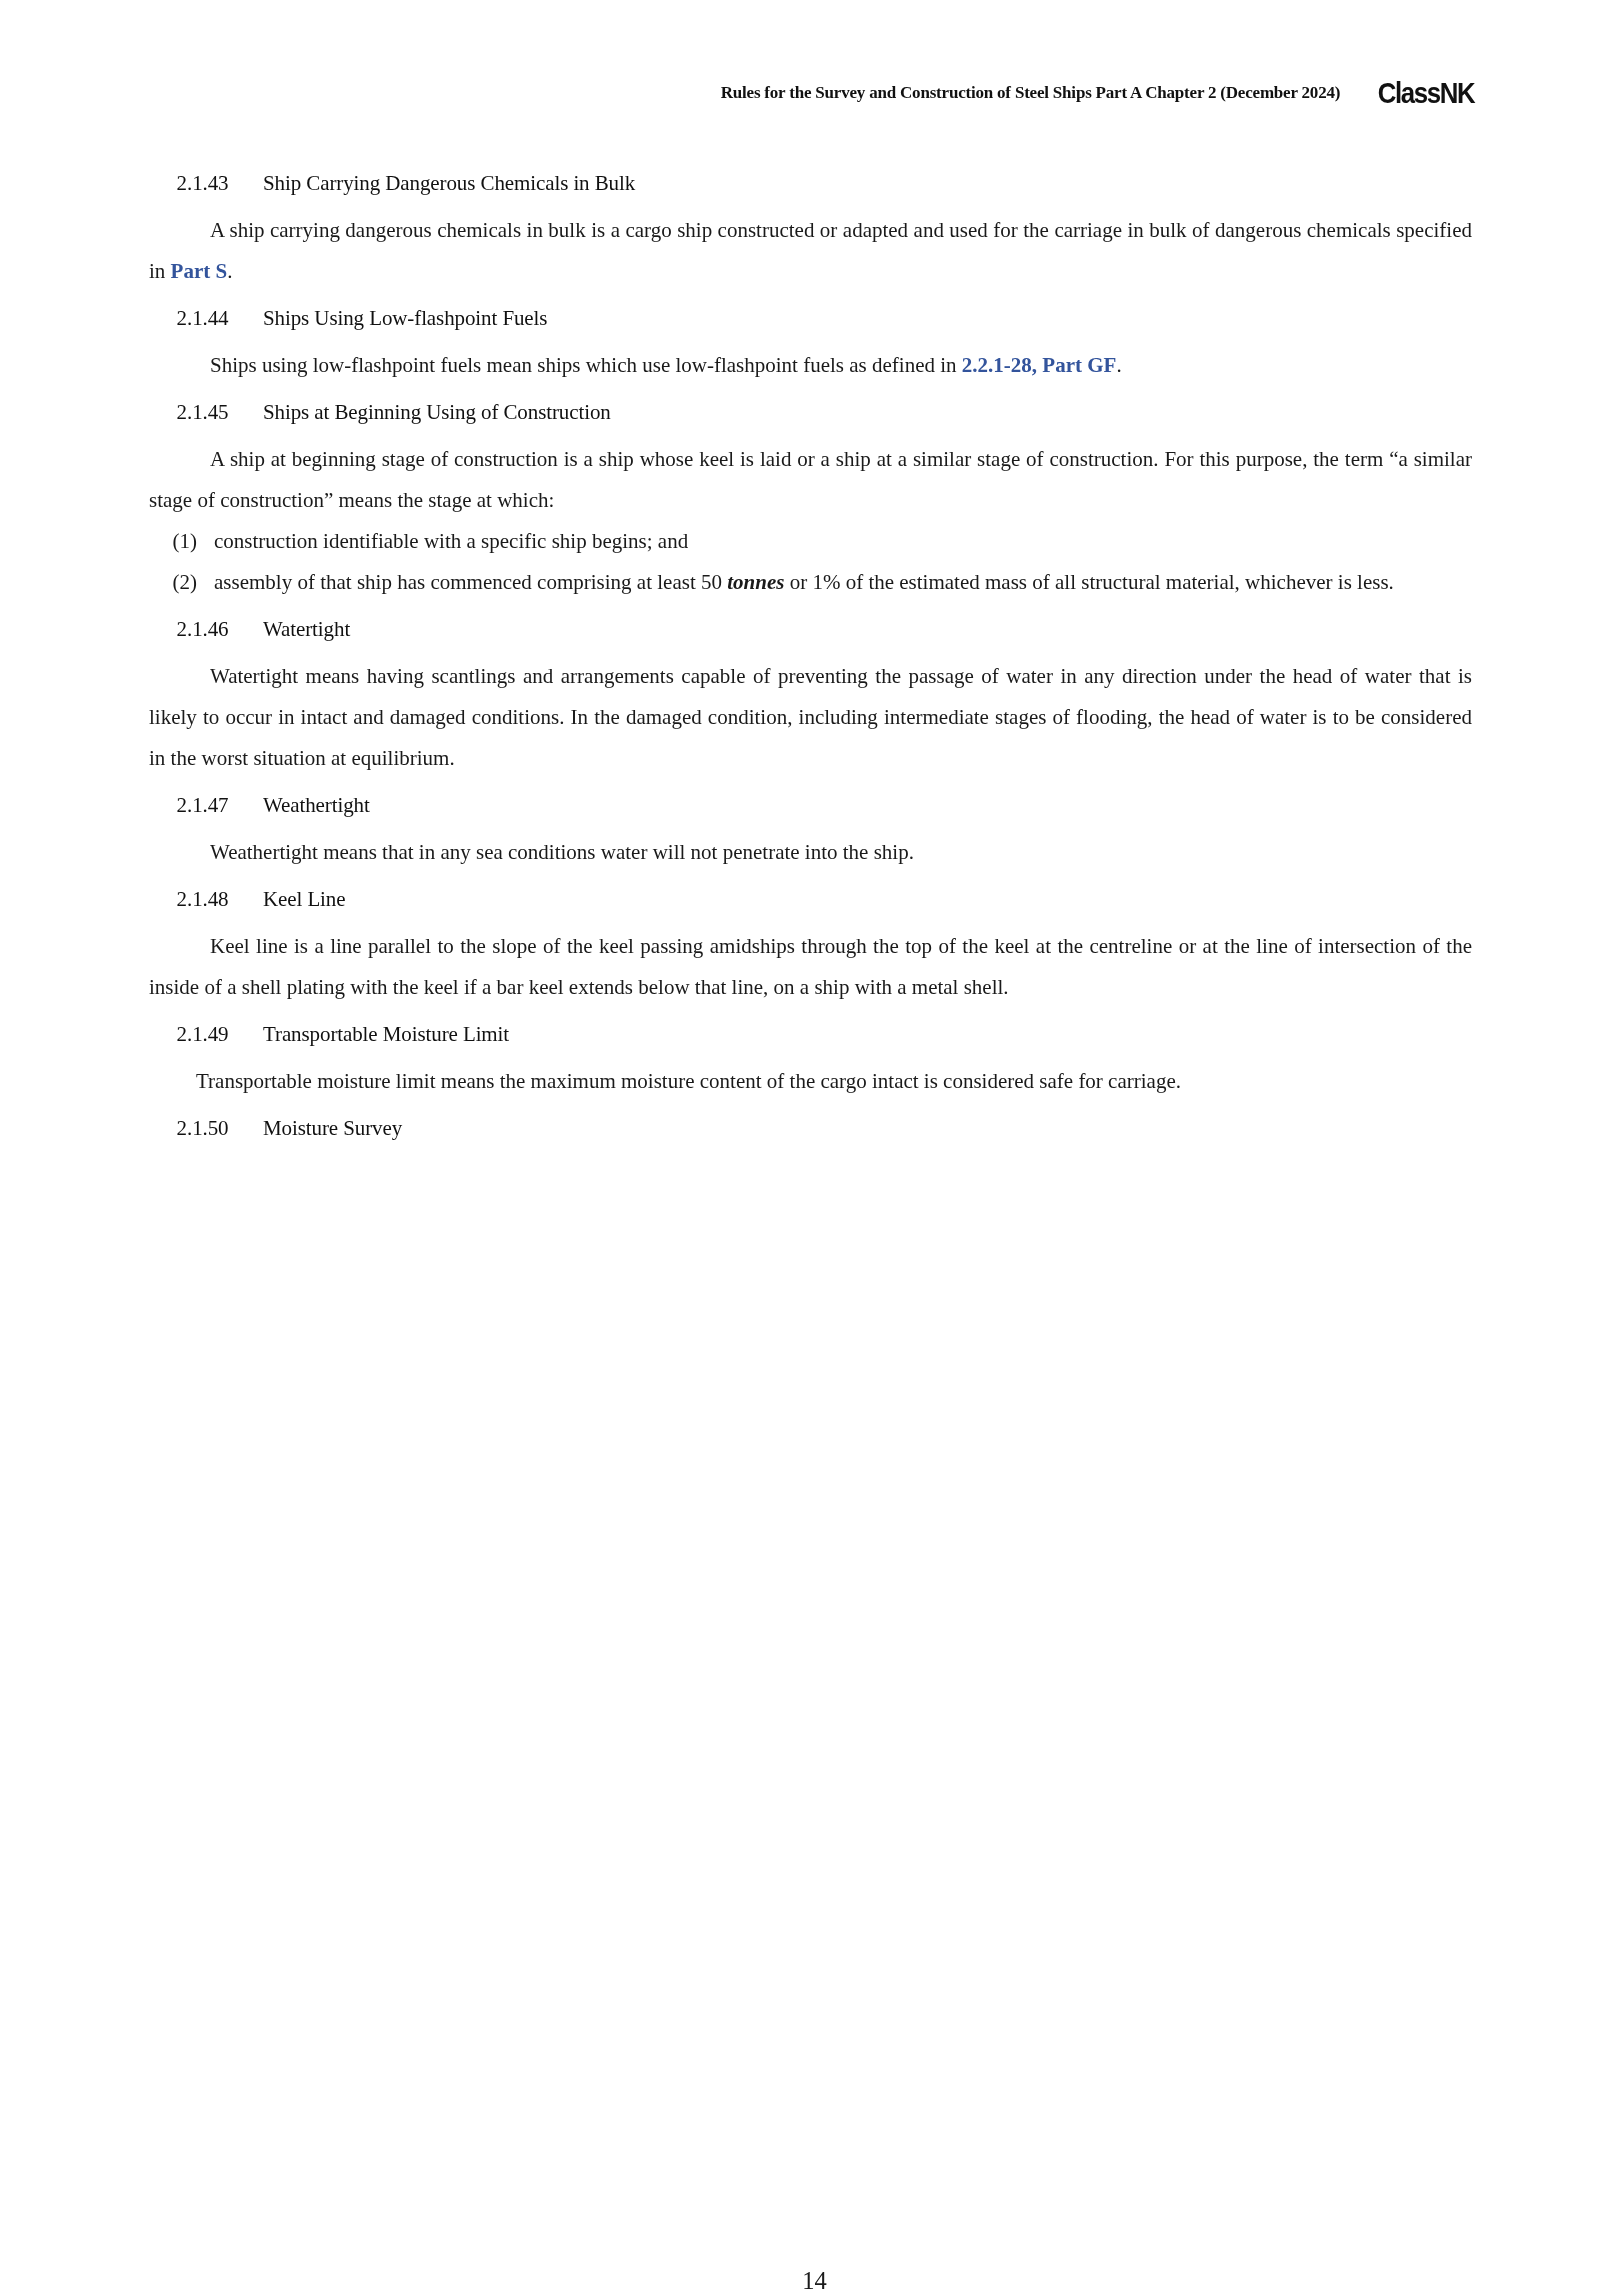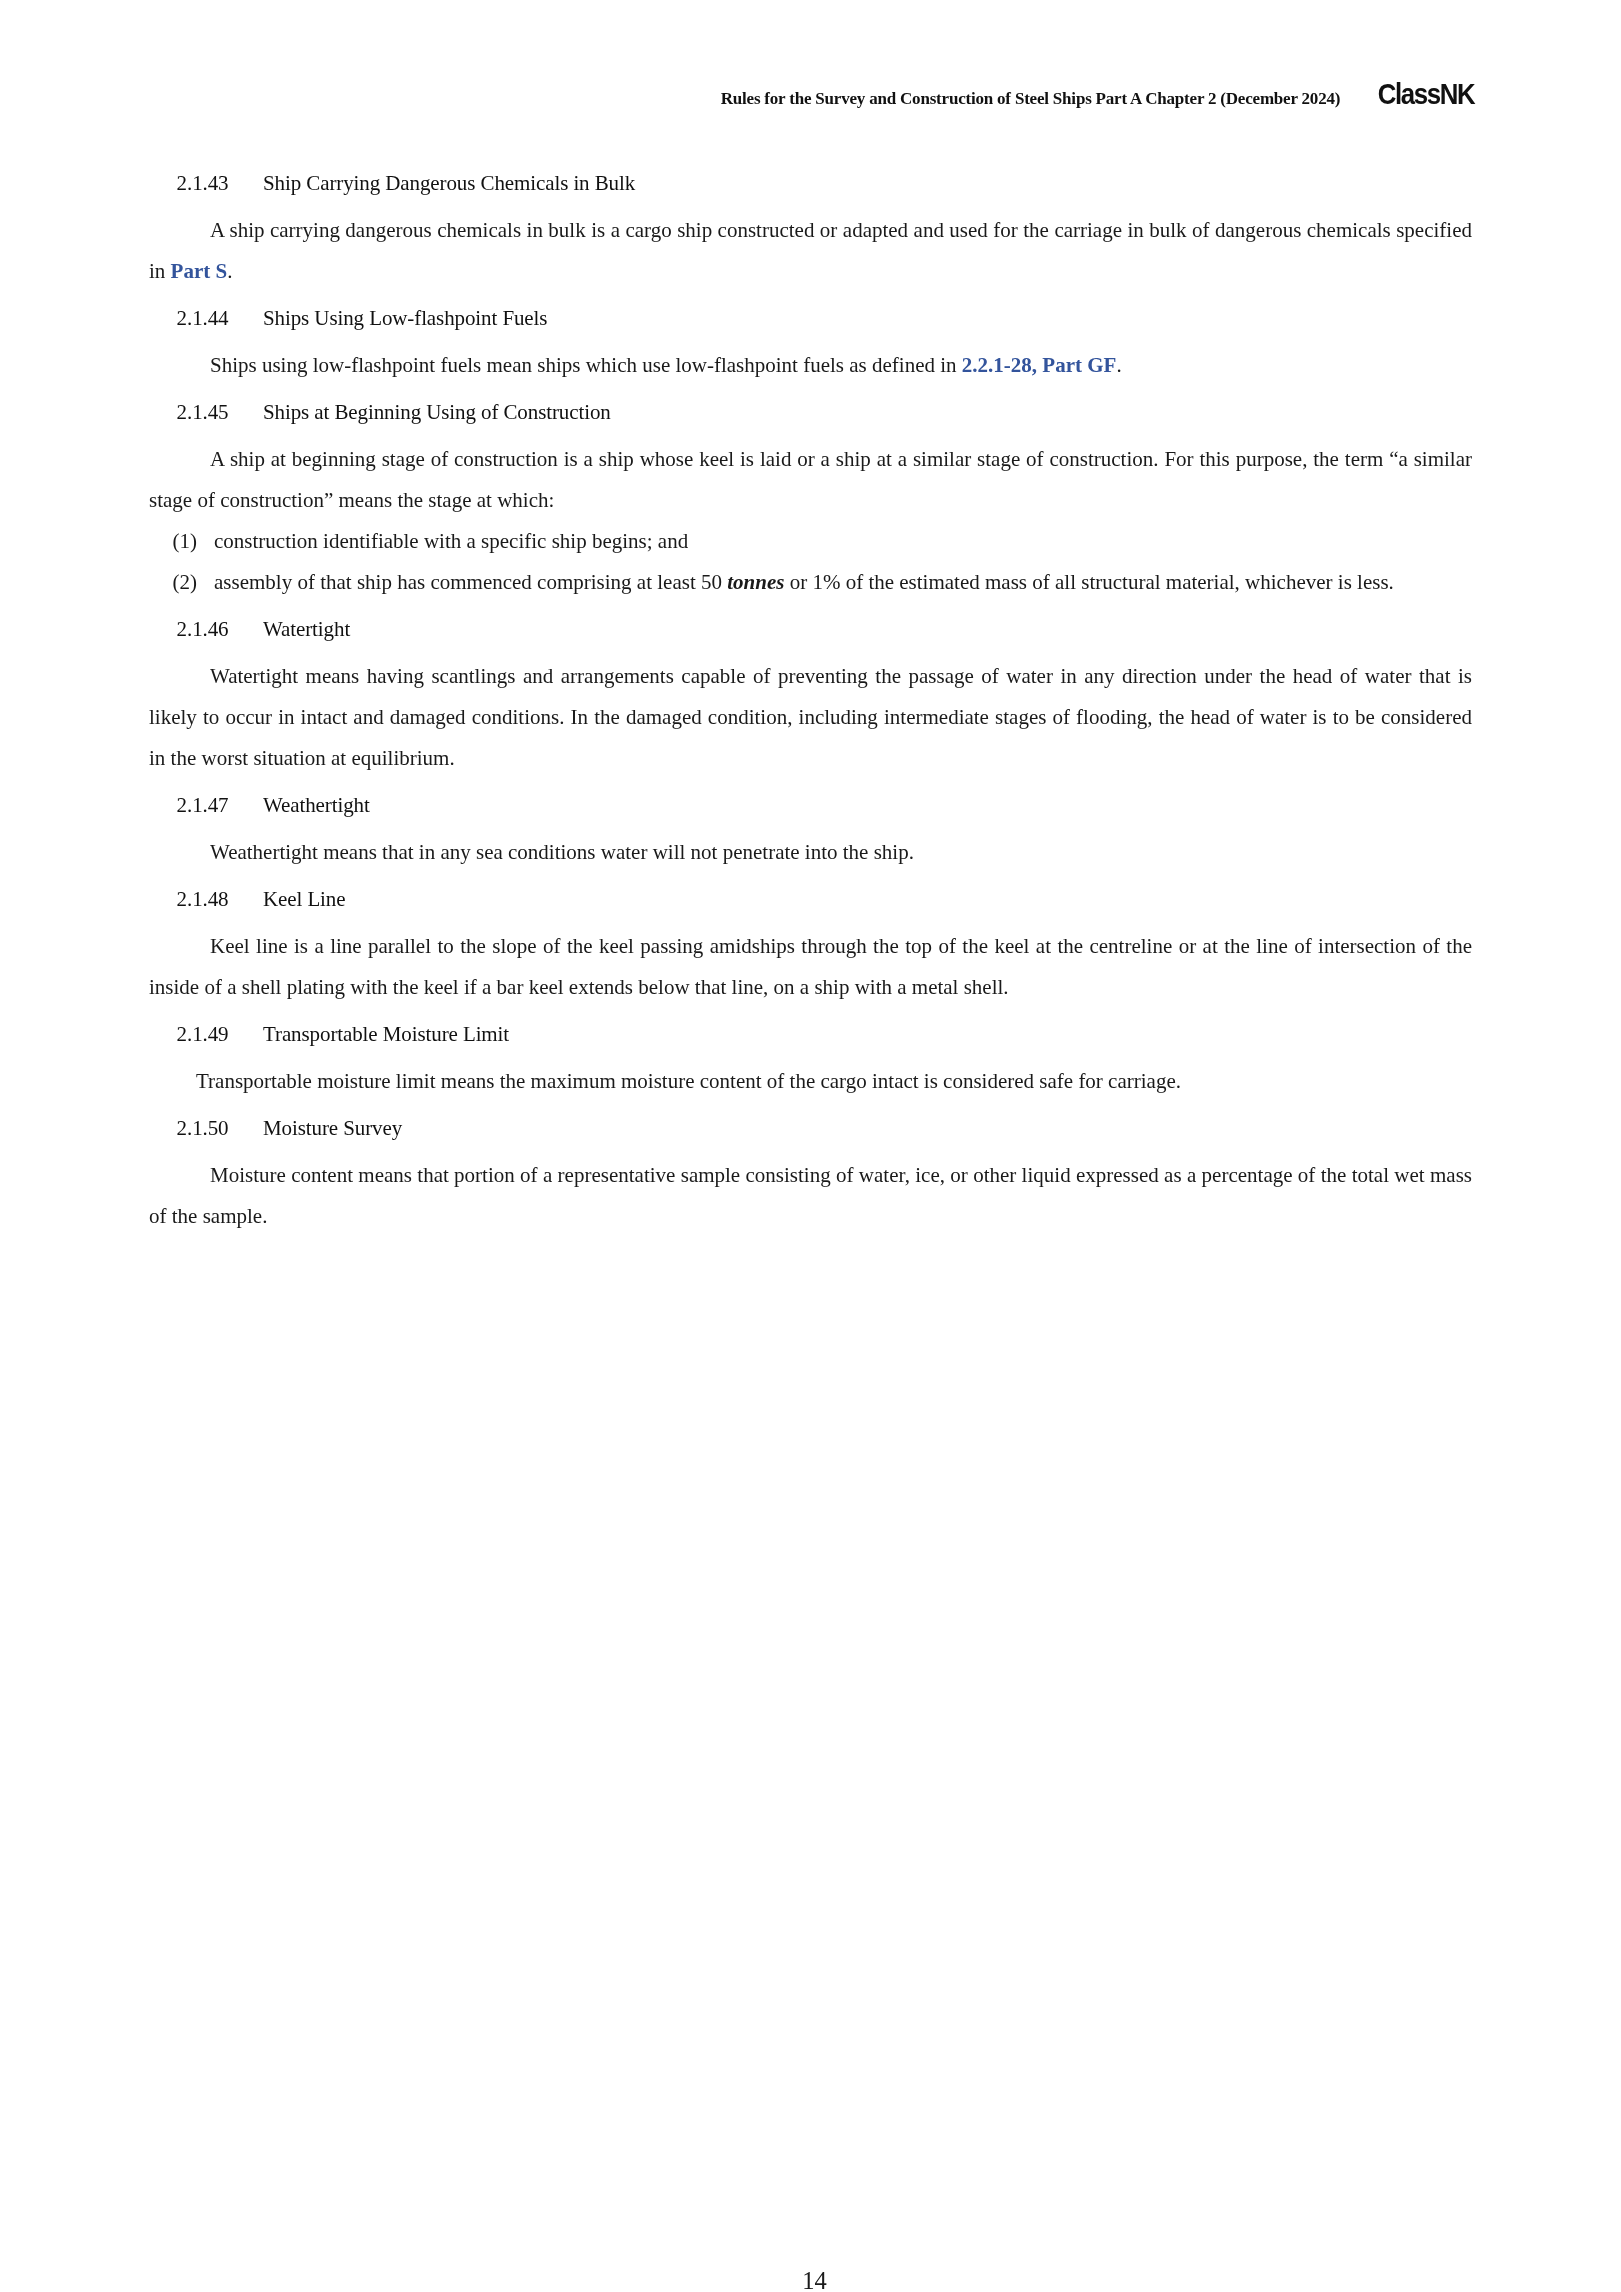--- a/index.html
+++ b/index.html
@@ -22,21 +22,21 @@
     overflow: hidden;
   }
 
   
   .page-header {
     position: absolute;
     top: 76px;
     left: 147px;
     right: 147px;
     display: flex;
-    align-items: flex-end;
+    align-items: center;
     justify-content: flex-end;
     gap: 21.6px;
     height: 33px;
   }
 
   .header-title {
     font-family: "Liberation Serif", "DejaVu Serif", serif;
     font-weight: bold;
     font-size: 17px;
     letter-spacing: -0.2px;
@@ -223,21 +223,20 @@
     <div class="heading">
       <span class="h-num">2.1.49</span>
       <span class="h-title">Transportable Moisture Limit</span>
     </div>
     <p class="para-tight">Transportable moisture limit means the maximum moisture content of the cargo intact is considered safe for carriage.</p>
 
     <div class="heading">
       <span class="h-num">2.1.50</span>
       <span class="h-title">Moisture Survey</span>
     </div>
-    <p class="para">Moisture content means that portion of a representative sample consisting of water, ice, or other liquid expressed as a percentage of the total wet mass of the sample.</p>
 
   </div>
 
   <div class="page-footer">
     <div class="page-number">14</div>
   </div>
 
 </div>
 
 

